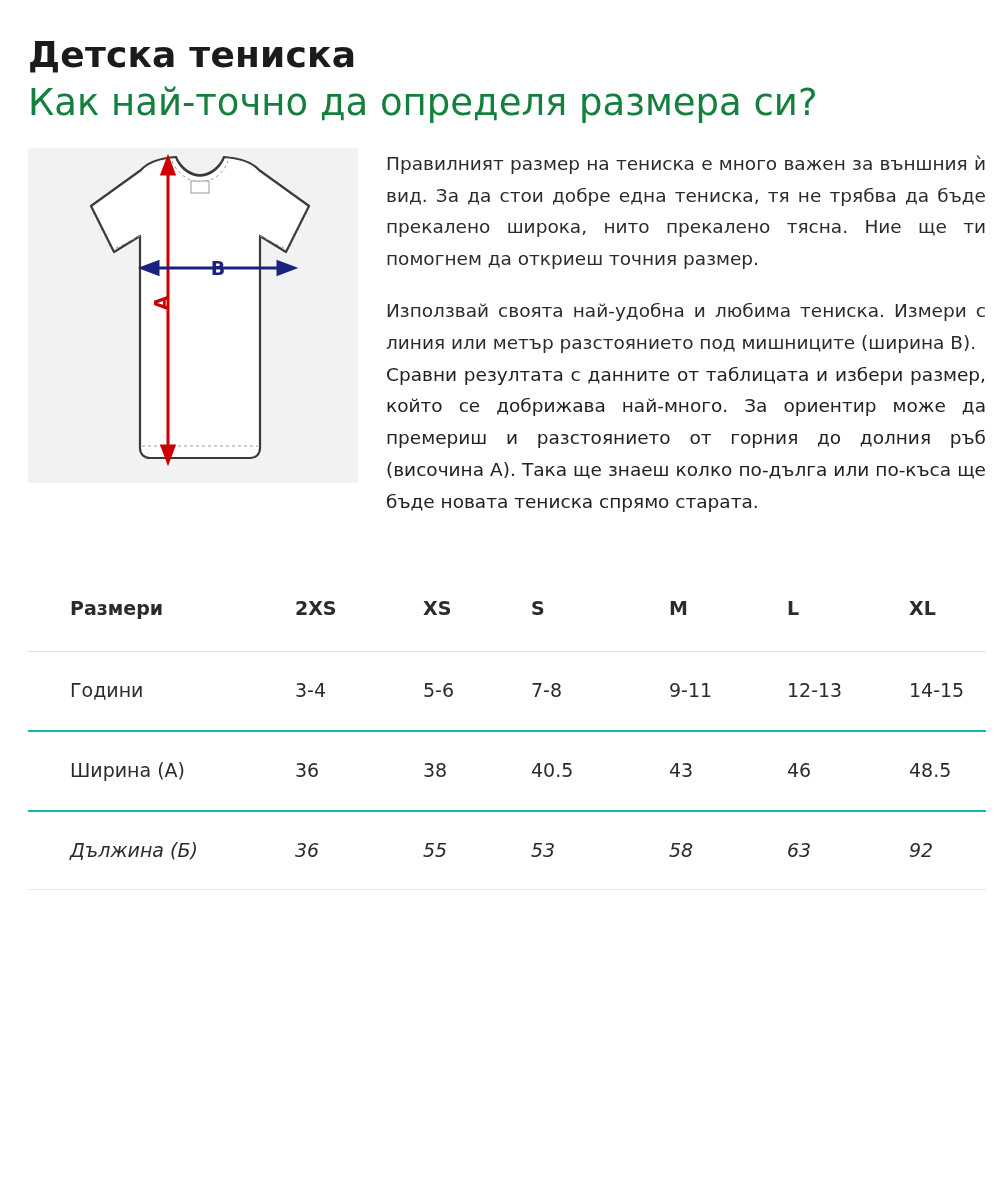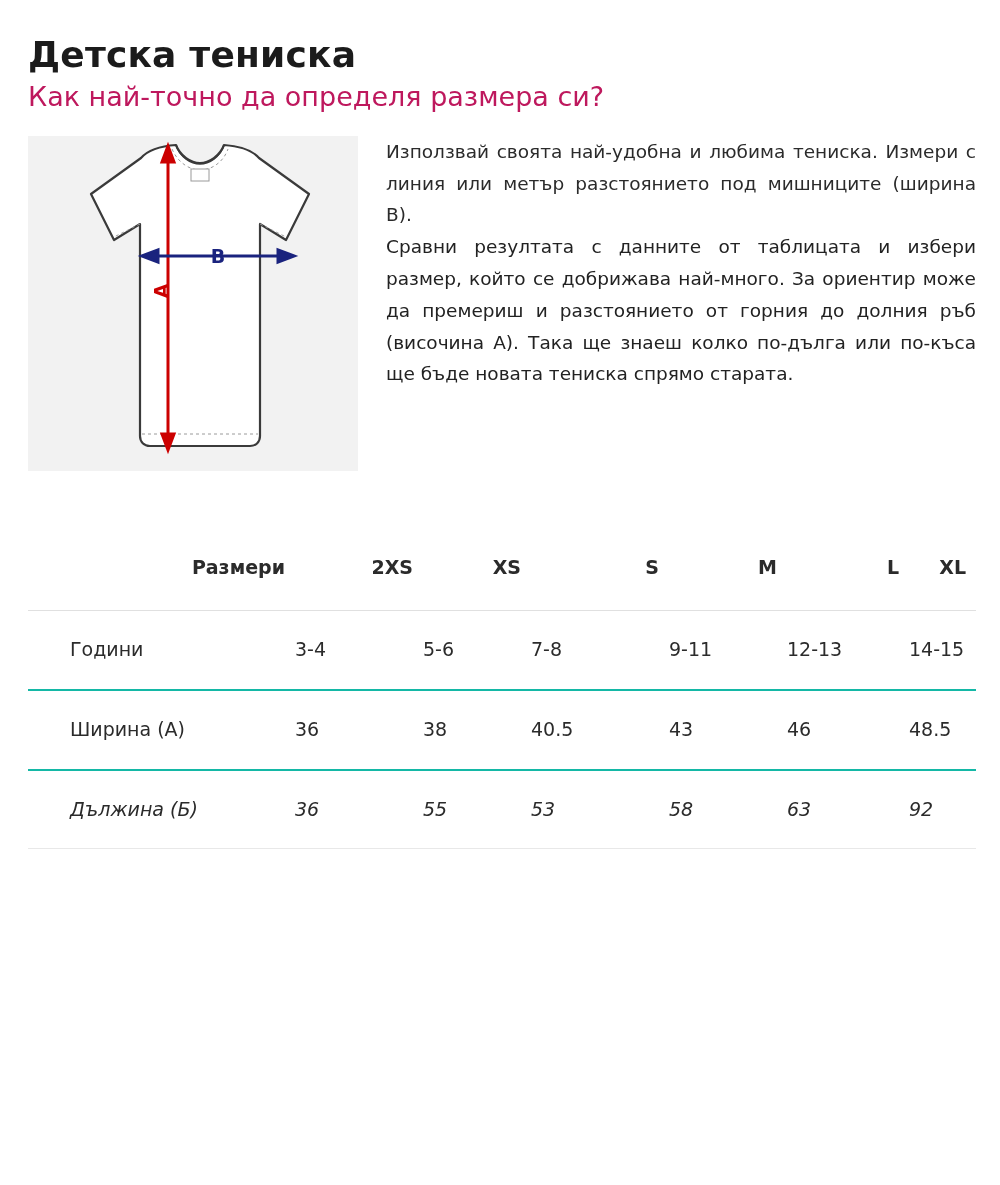--- a/index.html
+++ b/index.html
@@ -10,34 +10,34 @@
     width: 1000px;
     min-height: 1185px;
     background: #ffffff;
     font-family: "DejaVu Sans", "Liberation Sans", sans-serif;
     color: #222222;
     -webkit-font-smoothing: antialiased;
   }
   .page {
     width: 1000px;
     box-sizing: border-box;
-    padding: 30px 24px 0 28px;
+    padding: 30px 14px 0 28px;
   }
   .title {
     font-size: 36px;
     font-weight: 700;
     color: #1b1b1b;
     letter-spacing: 0.2px;
     margin: 4px 0 6px 0;
     line-height: 1.15;
   }
   .subtitle {
-    font-size: 27px;
+    font-size: 37px;
     font-weight: 400;
-    color: #be185d;
+    color: #15803d;
     margin: 0 0 22px 0;
     line-height: 1.2;
   }
 
   
   .intro {
     display: block;
     overflow: hidden;
   }
   .figure {
@@ -83,21 +83,20 @@
     font-size: 19px;
     color: #2b2b2b;
     font-weight: 400;
     line-height: 1.35;
   }
   table.size-table thead th {
     font-weight: 700;
     padding-top: 30px;
     padding-bottom: 30px;
     border-bottom: 1px solid #e0e0e0;
-    text-align: right;
   }
   table.size-table tbody tr {
     border-bottom: 2px solid #14b8a6;
   }
   table.size-table tbody tr:last-child {
     border-bottom: 1px solid #e8e8e8;
     font-style: italic;
   }
   table.size-table th:first-child,
   table.size-table td:first-child {
@@ -162,20 +161,21 @@
           <polygon points="114,120 130,114 130,126"></polygon>
           <polygon points="266,120 250,114 250,126"></polygon>
         </g>
 
         <text x="140" y="155" fill="#cc0000" font-family="DejaVu Sans, sans-serif" font-size="19" font-weight="bold" text-anchor="middle" transform="rotate(-90 140 155)">A</text>
         <text x="190" y="127" fill="#1a237e" font-family="DejaVu Sans, sans-serif" font-size="19" font-weight="bold" text-anchor="middle">B</text>
       </svg>
     </div>
 
     <div class="intro-text">
+      <p>Правилният размер на тениска е много важен за външния ѝ вид. За да стои добре една тениска, тя не трябва да бъде прекалено широка, нито прекалено тясна. Ние ще ти помогнем да откриеш точния размер.</p>
       <p>Използвай своята най-удобна и любима тениска. Измери с линия или метър разстоянието под мишниците (ширина B).</p>
     </div>
 
     <p class="intro-text" style="font-size:18.5px;line-height:1.72;text-align:justify;margin:0;">Сравни резултата с данните от таблицата и избери размер, който се добрижава най-много. За ориентир може да премериш и разстоянието от горния до долния ръб (височина A). Така ще знаеш колко по-дълга или по-къса ще бъде новата тениска спрямо старата.</p>
   </div>
 
   <div class="table-wrap">
     <table class="size-table">
       <thead>
         <tr>

